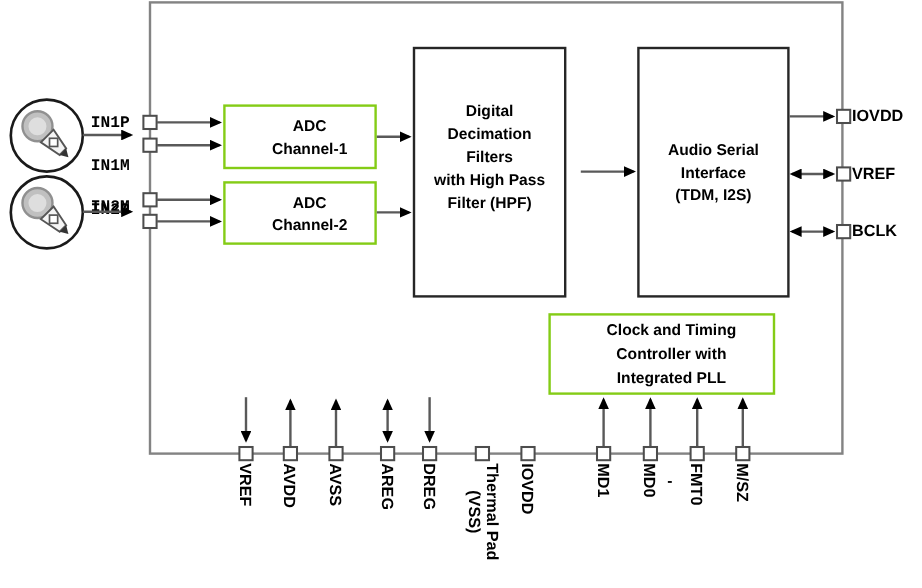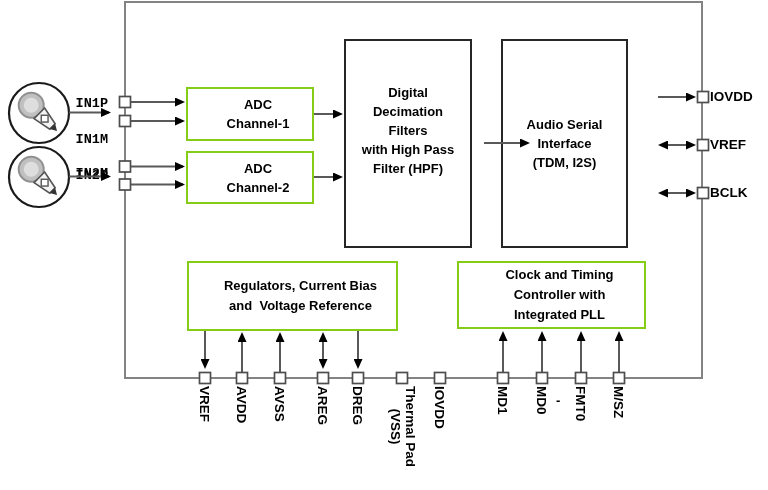--- a/index.html
+++ b/index.html
@@ -9,21 +9,21 @@
         border:2px solid #838383;box-sizing:border-box;background:#fff;}
   .block{position:absolute;box-sizing:border-box;background:#fff;display:flex;
          align-items:center;justify-content:center;text-align:center;
          font-weight:bold;font-size:13px;line-height:19px;}
   .block .ml{white-space:pre-wrap;}
   .b-gray{border:2px solid #84cc16;padding-left:16px;}
   .b-dark{border:2px solid #262626;}
   .adc1{left:186px;top:87px;width:128px;height:54px;}
   .adc2{left:186px;top:151px;width:128px;height:53px;}
   .ddf{left:344px;top:39px;width:128px;height:209px;padding-bottom:26px;}
-  .asi{left:501px;top:39px;width:127px;height:209px;}
+  .asi{left:531px;top:39px;width:127px;height:209px;}
   .reg{left:187px;top:261px;width:211px;height:70px;line-height:20px;}
   .clk{left:457px;top:261px;width:189px;height:68px;line-height:20px;}
   .pin-left{position:absolute;left:66px;width:42px;text-align:right;
             font-weight:bold;font-size:13.5px;line-height:15px;font-family:Liberation Mono, monospace;}
   .pin-right{position:absolute;left:710px;font-weight:bold;font-size:13.5px;line-height:16px;}
   .vlabel{position:absolute;transform:rotate(90deg);transform-origin:0 0;
           font-weight:bold;font-size:13.5px;line-height:15px;white-space:pre;text-align:center;}
   .dash{position:absolute;left:556px;top:393px;font-weight:bold;font-size:13px;}
   svg.wires{position:absolute;left:0;top:0;pointer-events:none;}
 </style>
@@ -46,24 +46,20 @@
     <span class="ml">Digital
 Decimation
 Filters
 with High Pass
 Filter (HPF)</span>
   </div>
   <div class="block b-dark asi">
     <span class="ml">Audio Serial
 Interface
 (TDM, I2S)</span>
-  </div>
-  <div class="block b-gray reg">
-    <span class="ml">Regulators, Current Bias
-and  Voltage Reference</span>
   </div>
   <div class="block b-gray clk">
     <span class="ml">Clock and Timing
 Controller with
 Integrated PLL</span>
   </div>
 
   <div class="pin-left" style="top:96px">IN1P</div>
   <div class="pin-left" style="top:132px">IN1M</div>
   <div class="pin-left" style="top:168px">IN2P</div>

